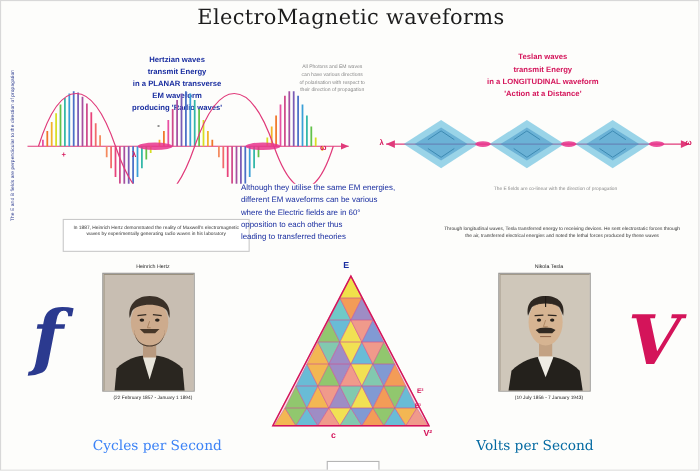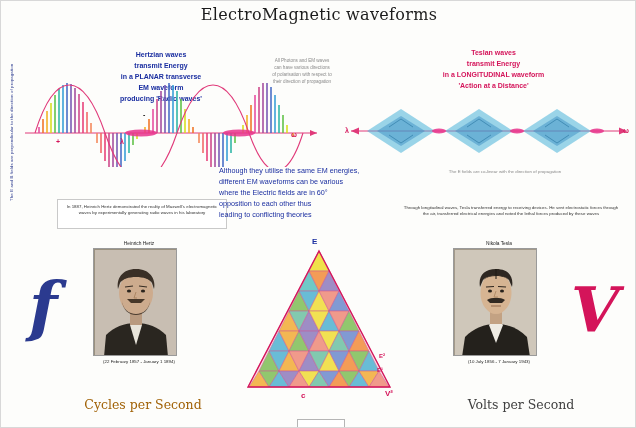--- a/index.html
+++ b/index.html
@@ -21,21 +21,21 @@
     box-sizing: border-box;
     border: 1px solid #d8d8d8;
     overflow: hidden;
   }
   .title {
     position: absolute;
     top: 4px;
     left: 0;
     width: 636px;
     text-align: center;
-    font-size: 16px;
+    font-size: 19px;
     color: #1c1c1c;
     font-family: "DejaVu Serif", serif;
     letter-spacing: 0.3px;
   }
 
   
   .vert-caption {
     position: absolute;
     left: 2px;
     top: 36px;
@@ -142,31 +142,31 @@
   }
   .big-sym {
     position: absolute;
     color: #2b3a8f;
     font-family: "DejaVu Serif", serif;
     font-style: italic;
     font-weight: bold;
   }
   .blue-caption-big {
     position: absolute;
-    color: #a16207;
+    color: #3b82f6;
     font-size: 12.5px;
     font-family: "DejaVu Serif", serif;
     text-align: center;
   }
   .red-caption-big {
     position: absolute;
-    color: #404040;
+    color: #0369a1;
     font-size: 12.5px;
     font-family: "DejaVu Serif", serif;
-    text-align: center;
+    text-align: left;
   }
   .tri-axis-label {
     position: absolute;
     font-weight: bold;
     font-size: 8px;
   }
   .bottom-box {
     position: absolute;
     left: 296px;
     top: 418px;
@@ -335,21 +335,21 @@
 
   <div class="cap-plain" style="left:404px;top:168px;width:200px;color:#8a8a8a;">The E fields are co-linear with the direction of propagation</div>
 
   <div class="cap-plain" style="left:400px;top:204px;width:220px;">Through longitudinal waves, Tesla transferred energy to receiving devices. He sent electrostatic forces through the air, transferred electrical energies and noted the lethal forces produced by these waves</div>
 
   <div class="center-para" style="left:218px;top:164px;width:200px;">
     <div>Although they utilise the same EM energies,</div>
     <div>different EM waveforms can be various</div>
     <div>where the Electric fields are in 60°</div>
     <div>opposition to each other thus</div>
-    <div>leading to conflicting theories</div>
+    <div>leading to transferred theories</div>
   </div>
 
   <div class="portrait-wrap" style="left:92px;top:240px;width:92px;">
     <span class="portrait-name">Heinrich Hertz</span>
     <div class="portrait-frame">
       <svg width="84" height="108" viewBox="0 0 84 108">
         <rect x="0" y="0" width="84" height="108" fill="#cfc7ba"></rect>
         <rect x="0" y="0" width="84" height="108" fill="#b9b0a2" opacity="0.35"></rect>
 
         <path d="M10,108 L12,86 C20,78 30,74 42,74 C54,74 64,78 72,86 L74,108 Z" fill="#2a2620"></path>

